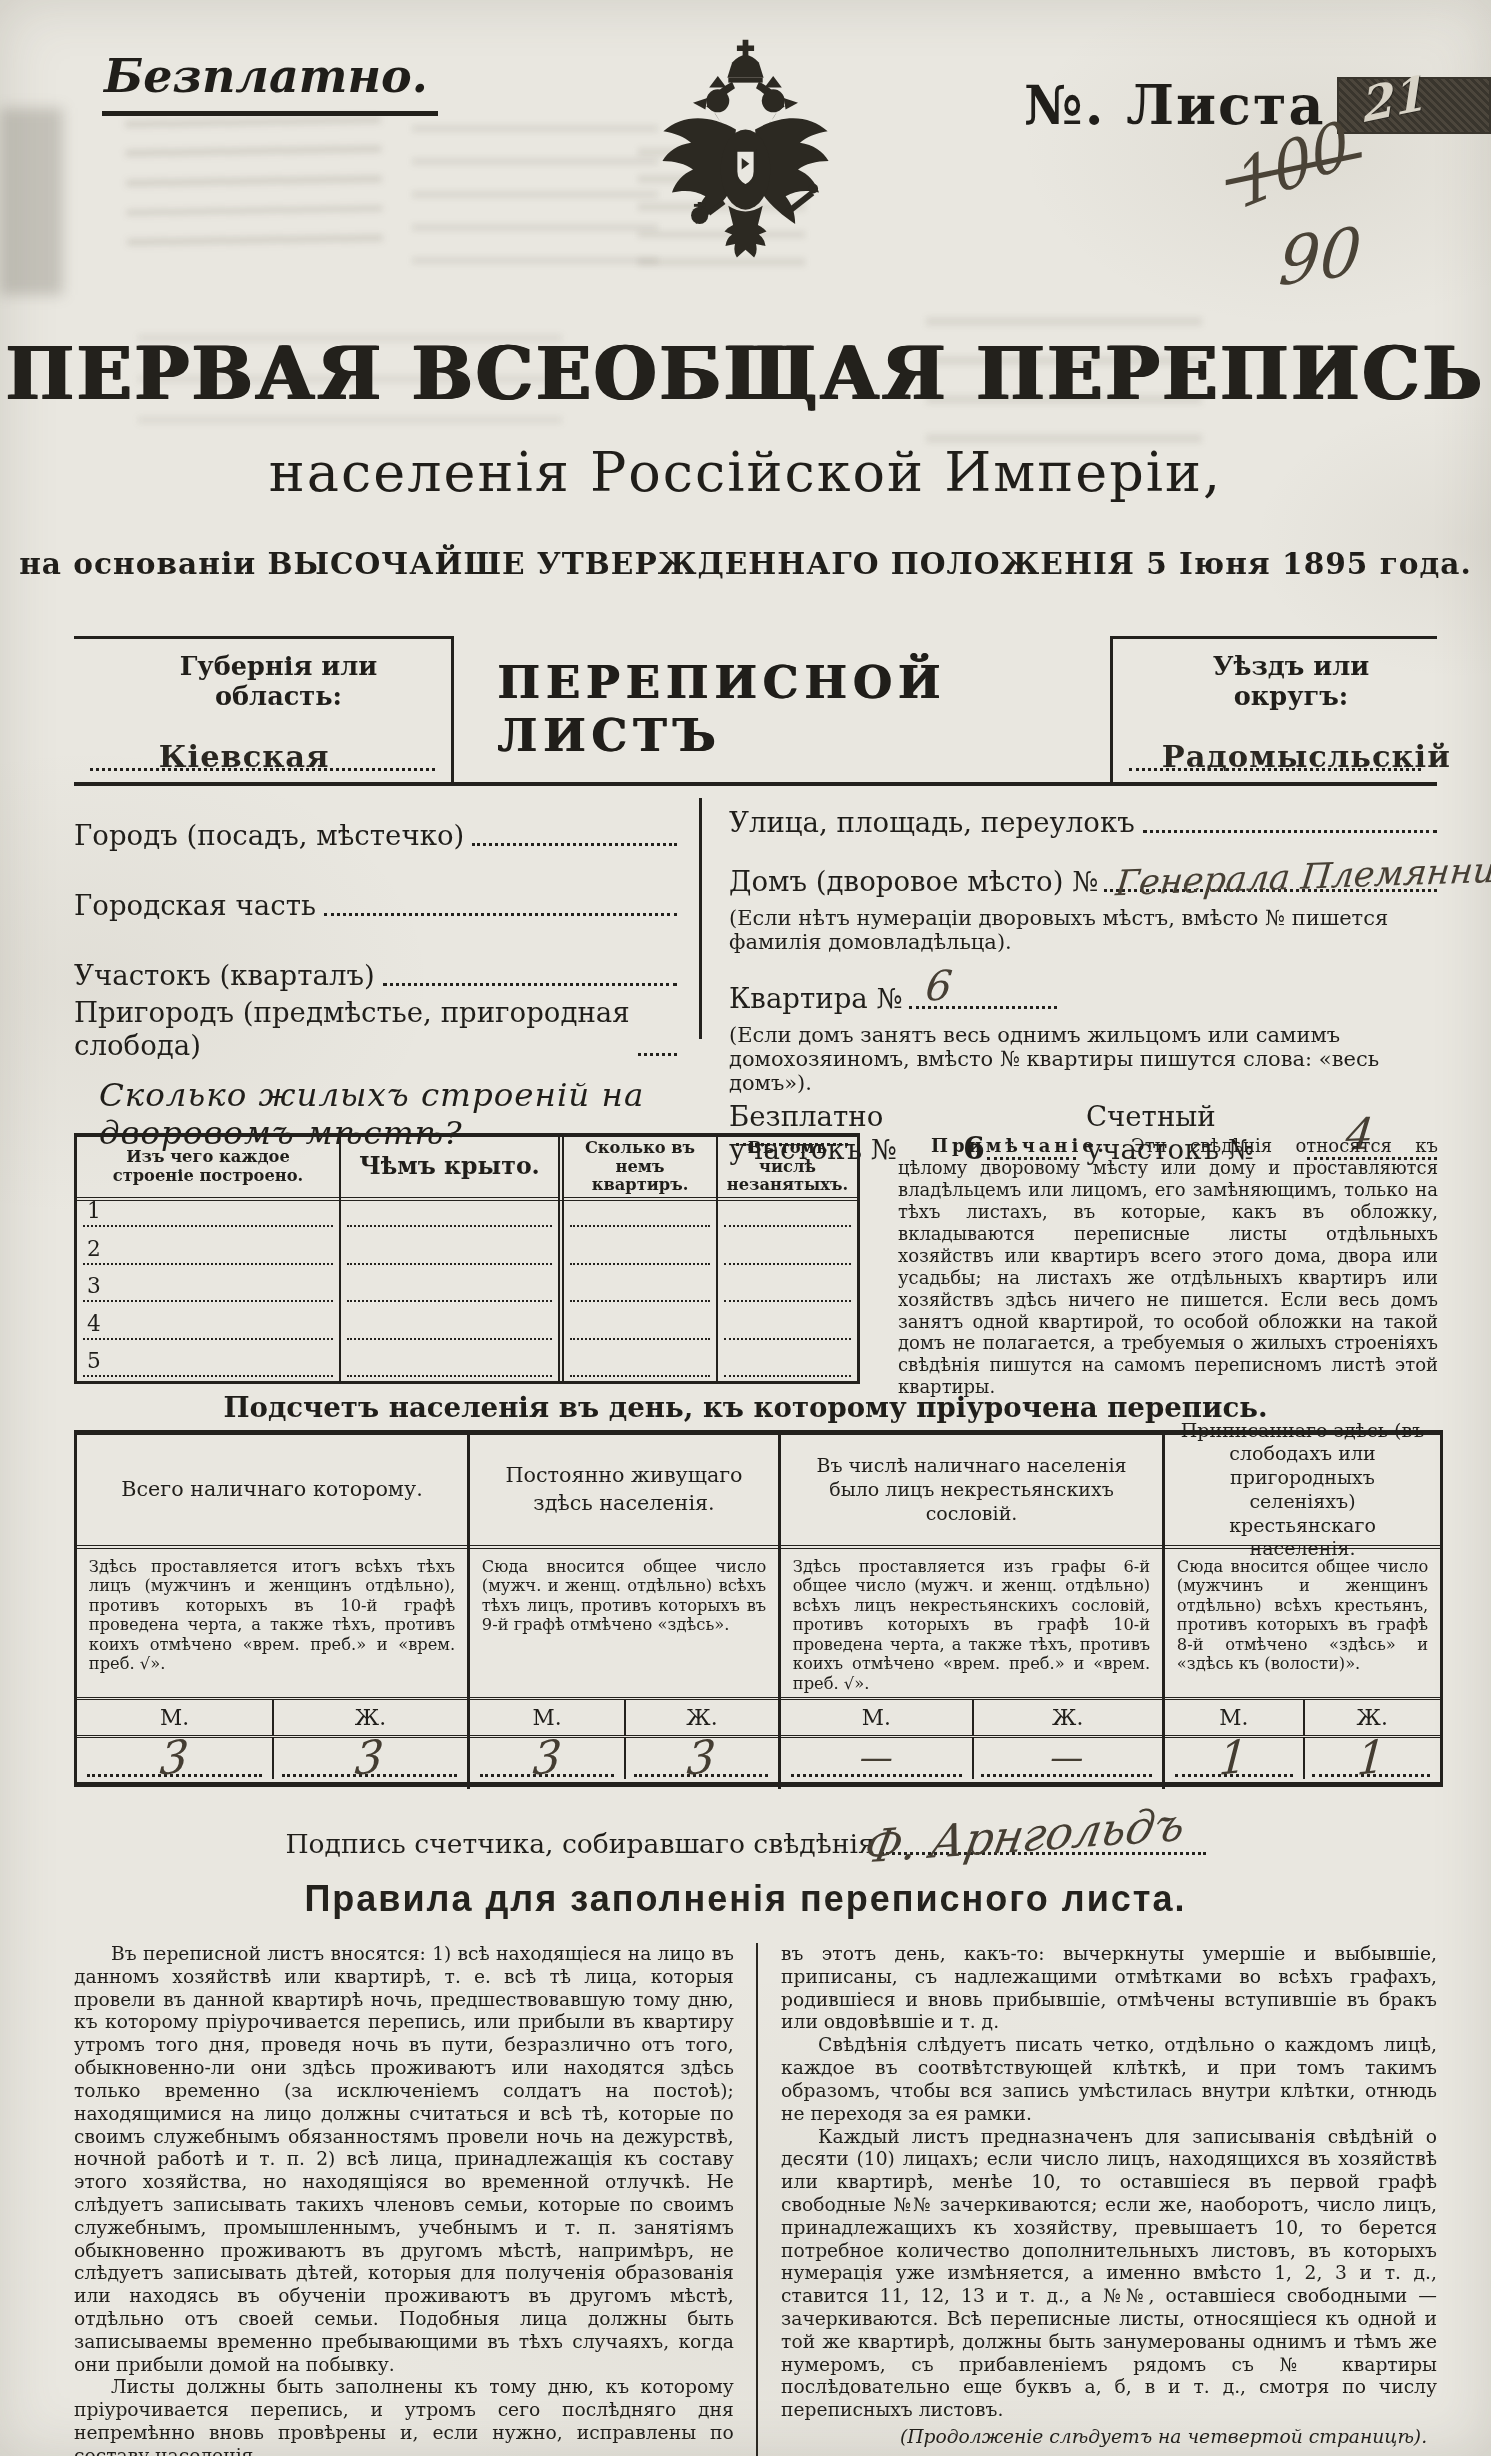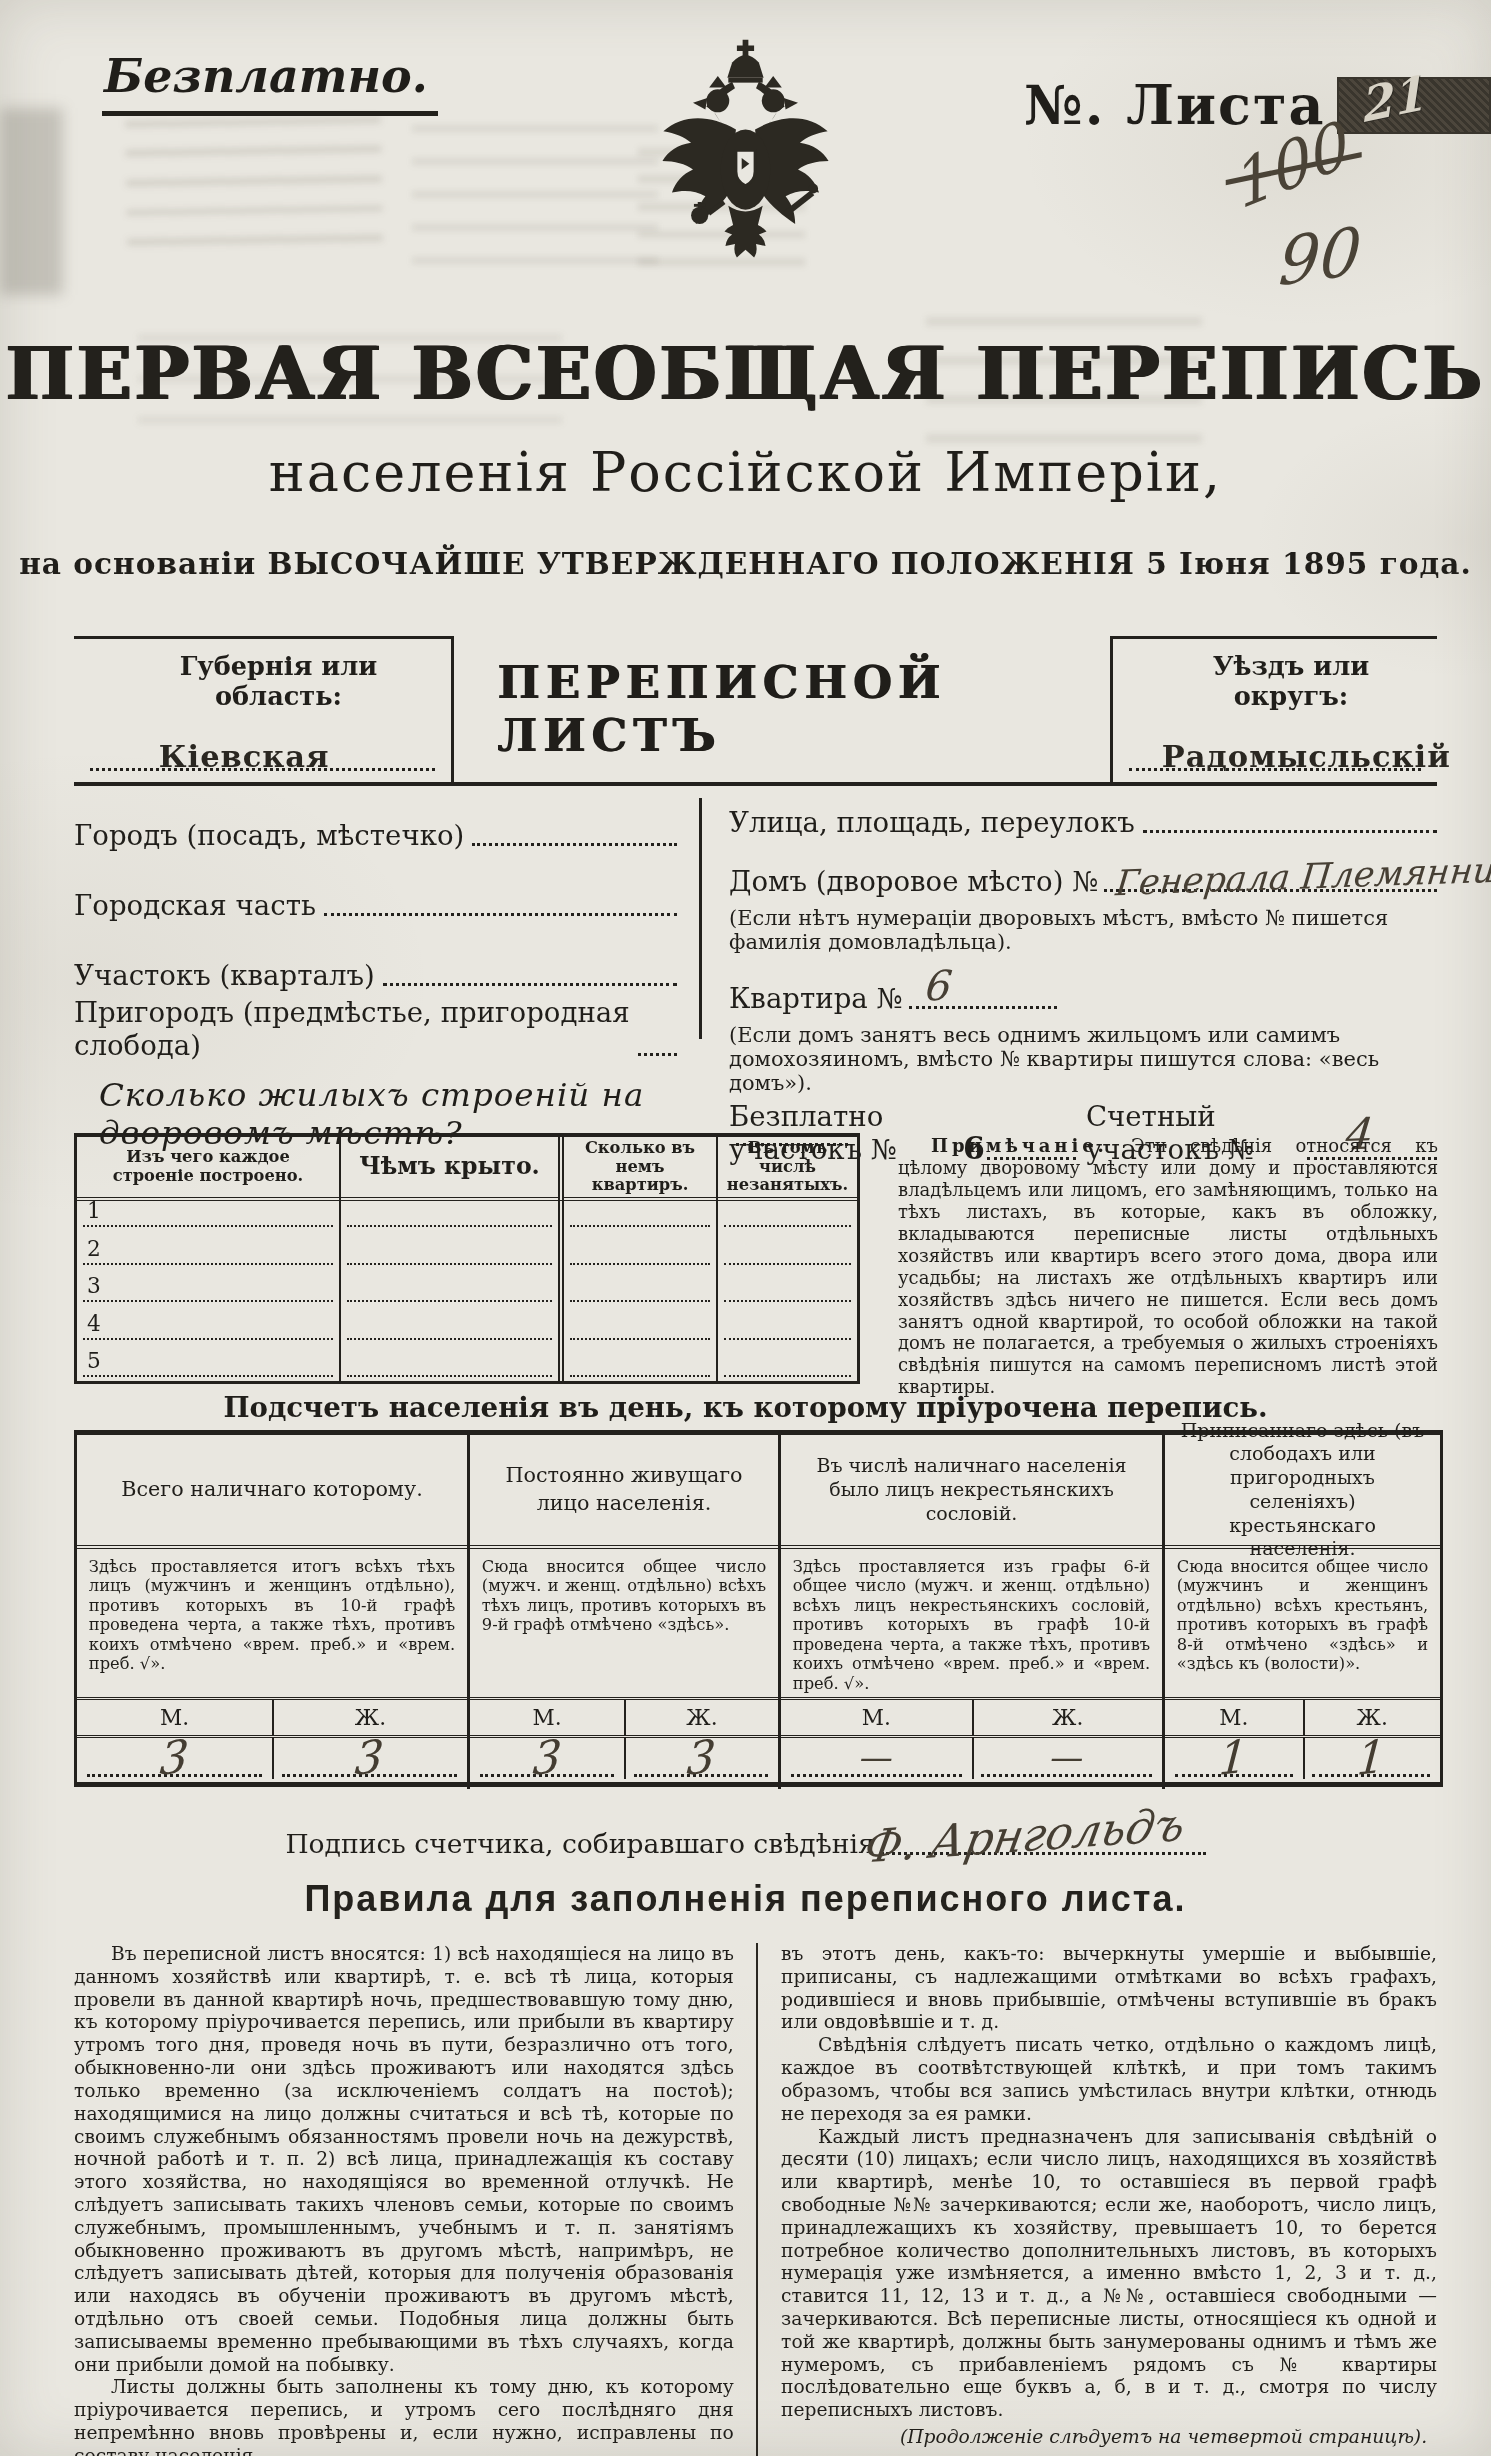--- a/index.html
+++ b/index.html
@@ -424,21 +424,21 @@
             <span class="p-val">3</span>
           </div>
         <div class="p-half">
             <span class="p-val">3</span>
           </div>
         <span class="vdiv"></span>
       </div>
     </div>
 
     <div class="p-col">
-      <div class="p-head">Постоянно живущаго лицо населенія.</div>
+      <div class="p-head">Постоянно живущаго здѣсь населенія.</div>
       <div class="p-rule"></div>
       <div class="p-desc">Сюда вносится общее число (мужч. и женщ. отдѣльно) всѣхъ тѣхъ лицъ, противъ которыхъ въ 9-й графѣ отмѣчено «здѣсь».</div>
       <div class="p-mz">
         <span>М.</span>
         <span>Ж.</span>
       </div>
       <div class="p-vals">
         <div class="p-half">
             <span class="p-val">3</span>
           </div>

